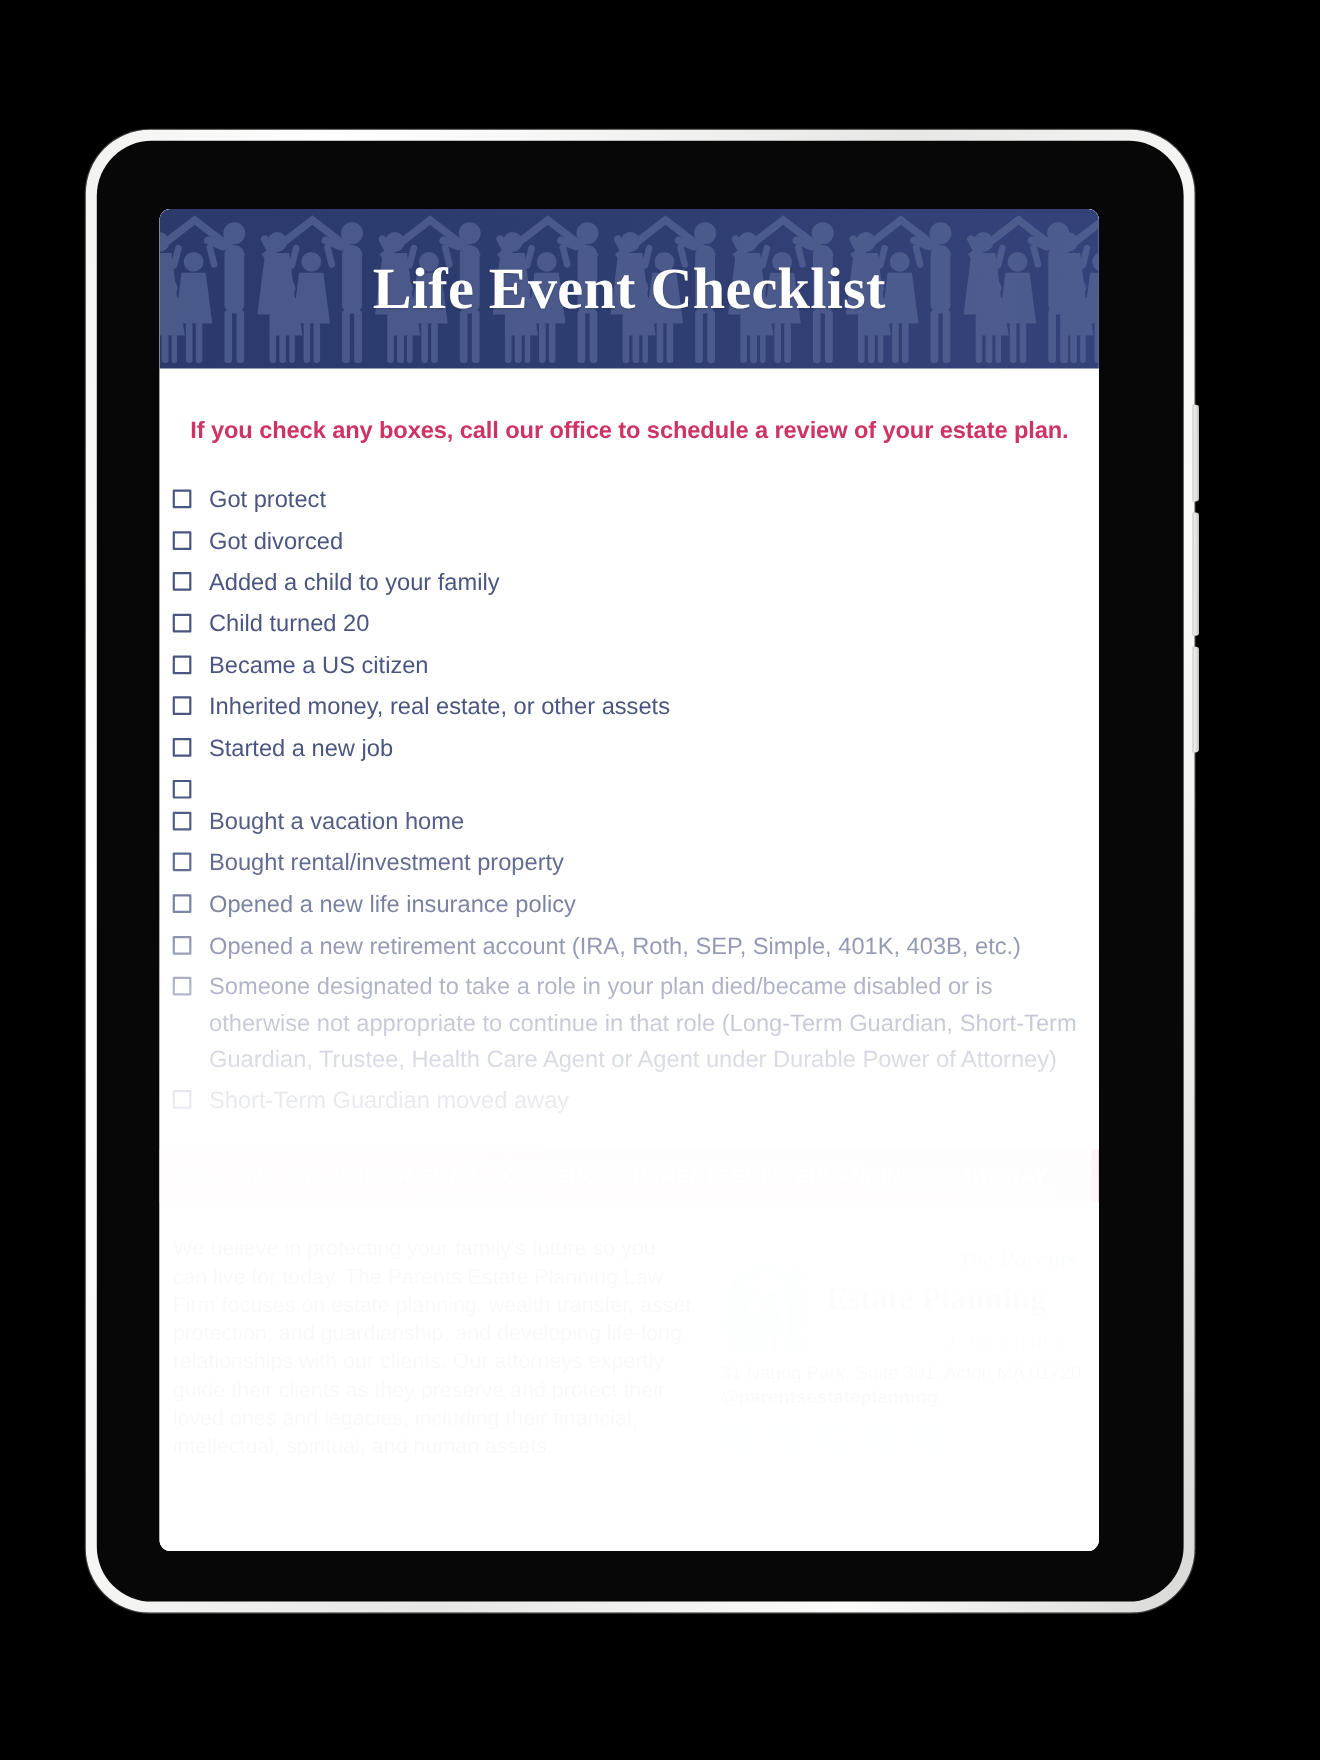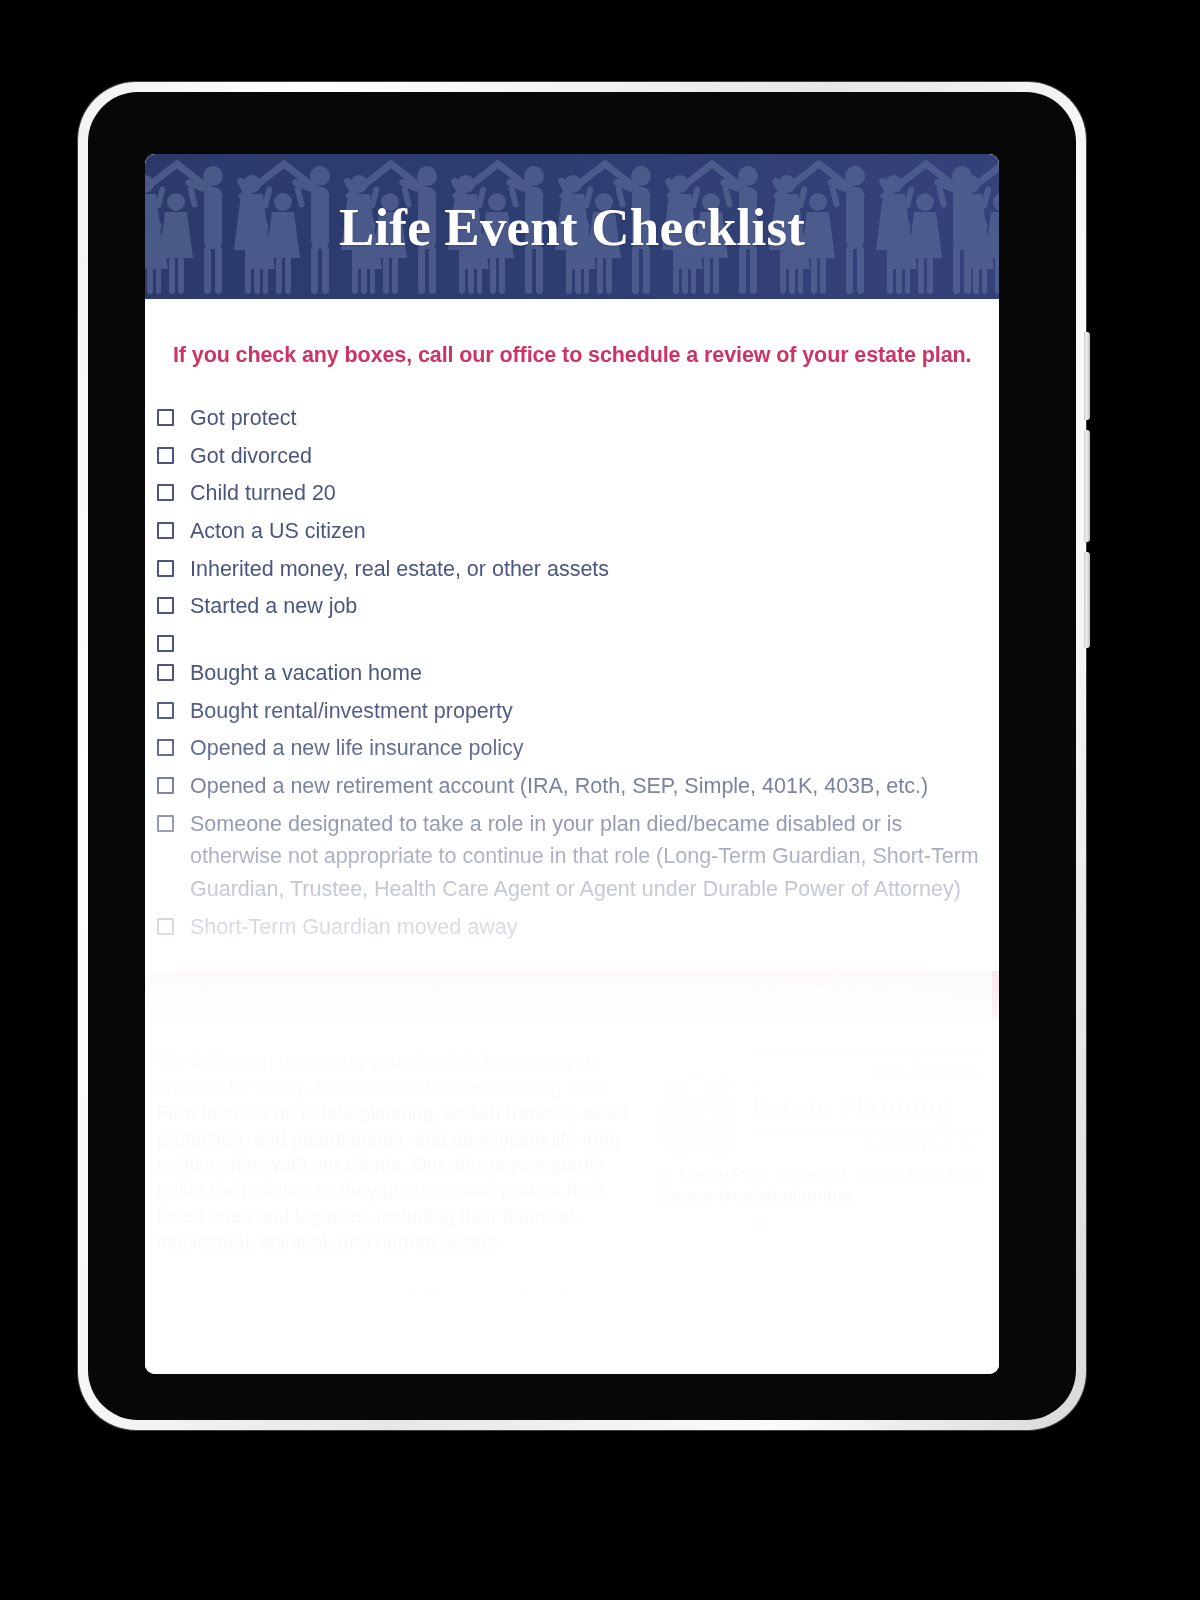--- a/index.html
+++ b/index.html
@@ -10,20 +10,21 @@
     background: #000000;
     font-family: "Liberation Sans", sans-serif;
     overflow: hidden;
   }
 
   #stage {
     position: relative;
     width: 1200px;
     height: 1352px;
     background: #000000;
+    margin-top: 36px;
   }
 
   
   .tablet-outer {
     position: absolute;
     left: 78px;
     top: 82px;
     width: 1008px;
     height: 1348px;
     border-radius: 58px;
@@ -329,25 +330,29 @@
             <div class="chk-row">
               <div class="chk-box"></div>
               <div class="chk-label">Got protect</div>
             </div>
             <div class="chk-row">
               <div class="chk-box"></div>
               <div class="chk-label">Got divorced</div>
             </div>
             <div class="chk-row">
               <div class="chk-box"></div>
+              <div class="chk-label">Added a child to your family</div>
+            </div>
+            <div class="chk-row">
+              <div class="chk-box"></div>
               <div class="chk-label">Child turned 20</div>
             </div>
             <div class="chk-row">
               <div class="chk-box"></div>
-              <div class="chk-label">Acton a US citizen</div>
+              <div class="chk-label">Became a US citizen</div>
             </div>
             <div class="chk-row">
               <div class="chk-box"></div>
               <div class="chk-label">Inherited money, real estate, or other assets</div>
             </div>
             <div class="chk-row">
               <div class="chk-box"></div>
               <div class="chk-label">Started a new job</div>
             </div>
             <div class="chk-row">

